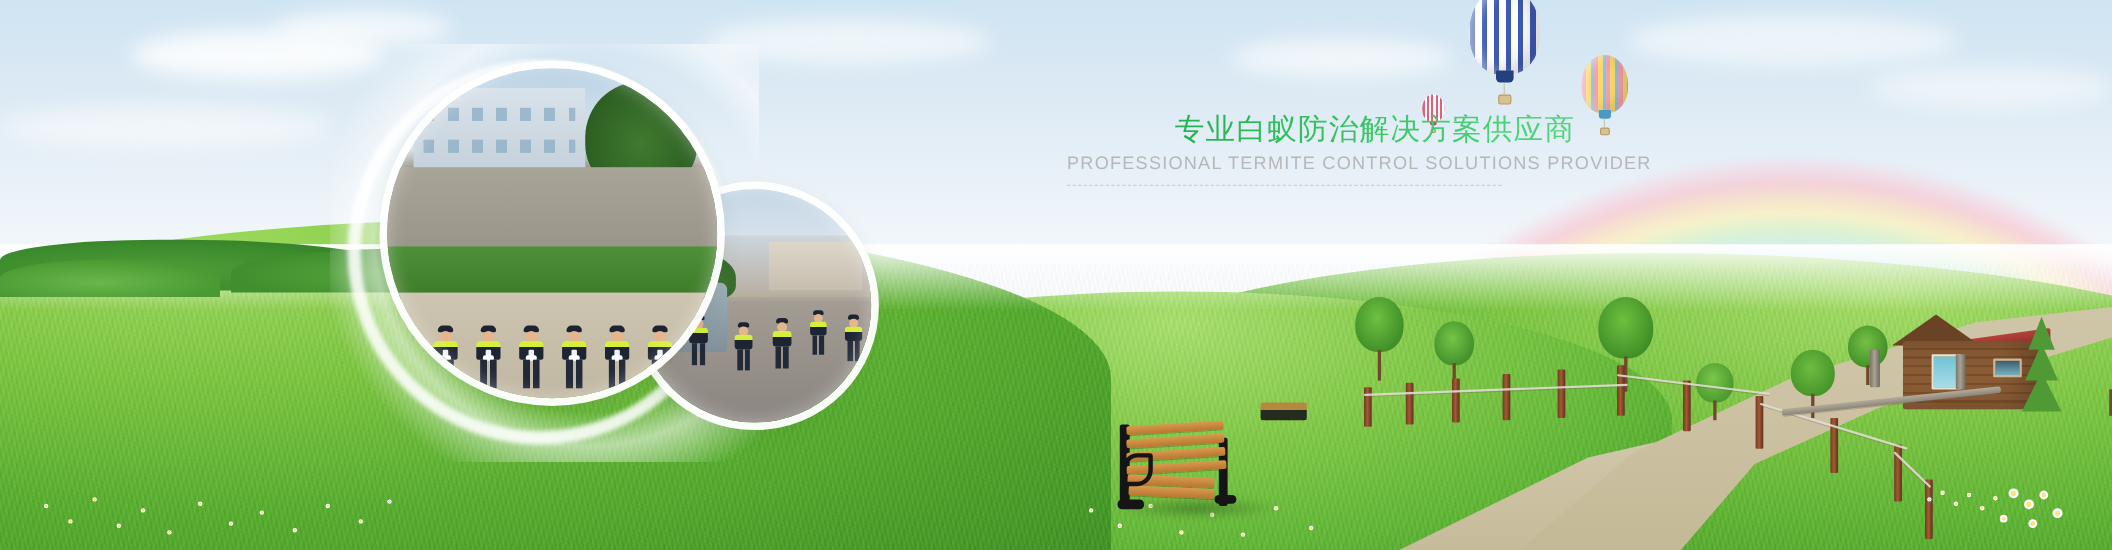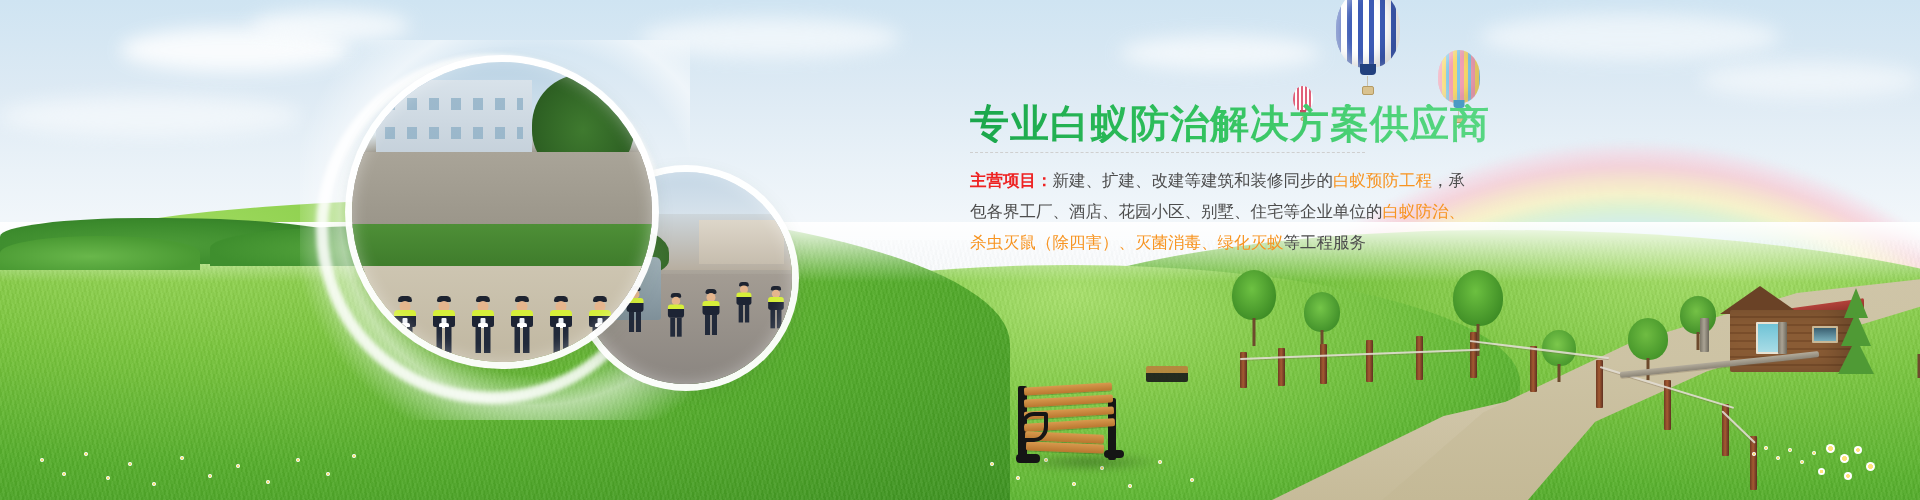--- a/index.html
+++ b/index.html
@@ -310,25 +310,26 @@
   #swoosh-fade {
     position:absolute; left:300px; top:40px; width:390px; height:380px;
     background:radial-gradient(circle at 60% 45%, rgba(255,255,255,0) 52%, rgba(255,255,255,.55) 62%, rgba(255,255,255,0) 78%);
     pointer-events:none;
   }
 
   
   #textblock { position:absolute; left:970px; top:104px; width:560px; }
 
   #headline {
-    font-size:39px; font-weight:700; letter-spacing:1px; line-height:1;
+    font-size:27px; font-weight:400; letter-spacing:1px; line-height:1;
     background:linear-gradient(to right,#1aa64b 0%, #2fc05c 38%, #4cd277 72%, #5bd886 100%);
     -webkit-background-clip:text; background-clip:text; color:transparent;
     -webkit-text-fill-color:transparent;
     white-space:nowrap;
+    text-align:center;
   }
   #subhead {
     margin-top:9px;
     font-size:16.5px; letter-spacing:1.1px; color:#b7b7b7; font-weight:400;
     white-space:nowrap;
   }
   #divider {
     margin-top:9px; width:395px; height:0;
     border-top:1px dashed #cfcfcf;
   }
@@ -615,23 +616,21 @@
       </div>
       <div class="photo-blur-edge"></div>
     </div>
 
   </div>
 
   <div id="textblock">
 
     <div id="headline">专业白蚁防治解决方案供应商</div>
 
+    <div id="subhead">PROFESSIONAL TERMITE CONTROL SOLUTIONS PROVIDER</div>
 
     <div id="divider"></div>
 
-    <div id="desc">
-      <span class="hl-red">主营项目</span><span class="hl-red">：</span><span>新建、扩建、改建等建筑和装修同步的</span><span class="hl-orange">白蚁预防工程</span><span>，承包</span><span>各界工厂、酒店、花园小区、别墅、住宅等企业单位的</span><span class="hl-orange">白蚁防治、杀虫</span><span class="hl-orange">灭鼠（除四害）、灭菌消毒、绿化灭蚁</span><span>等工程服务</span>
-    </div>
 
 
   </div>
 
 </div>
 
 </body></html>

